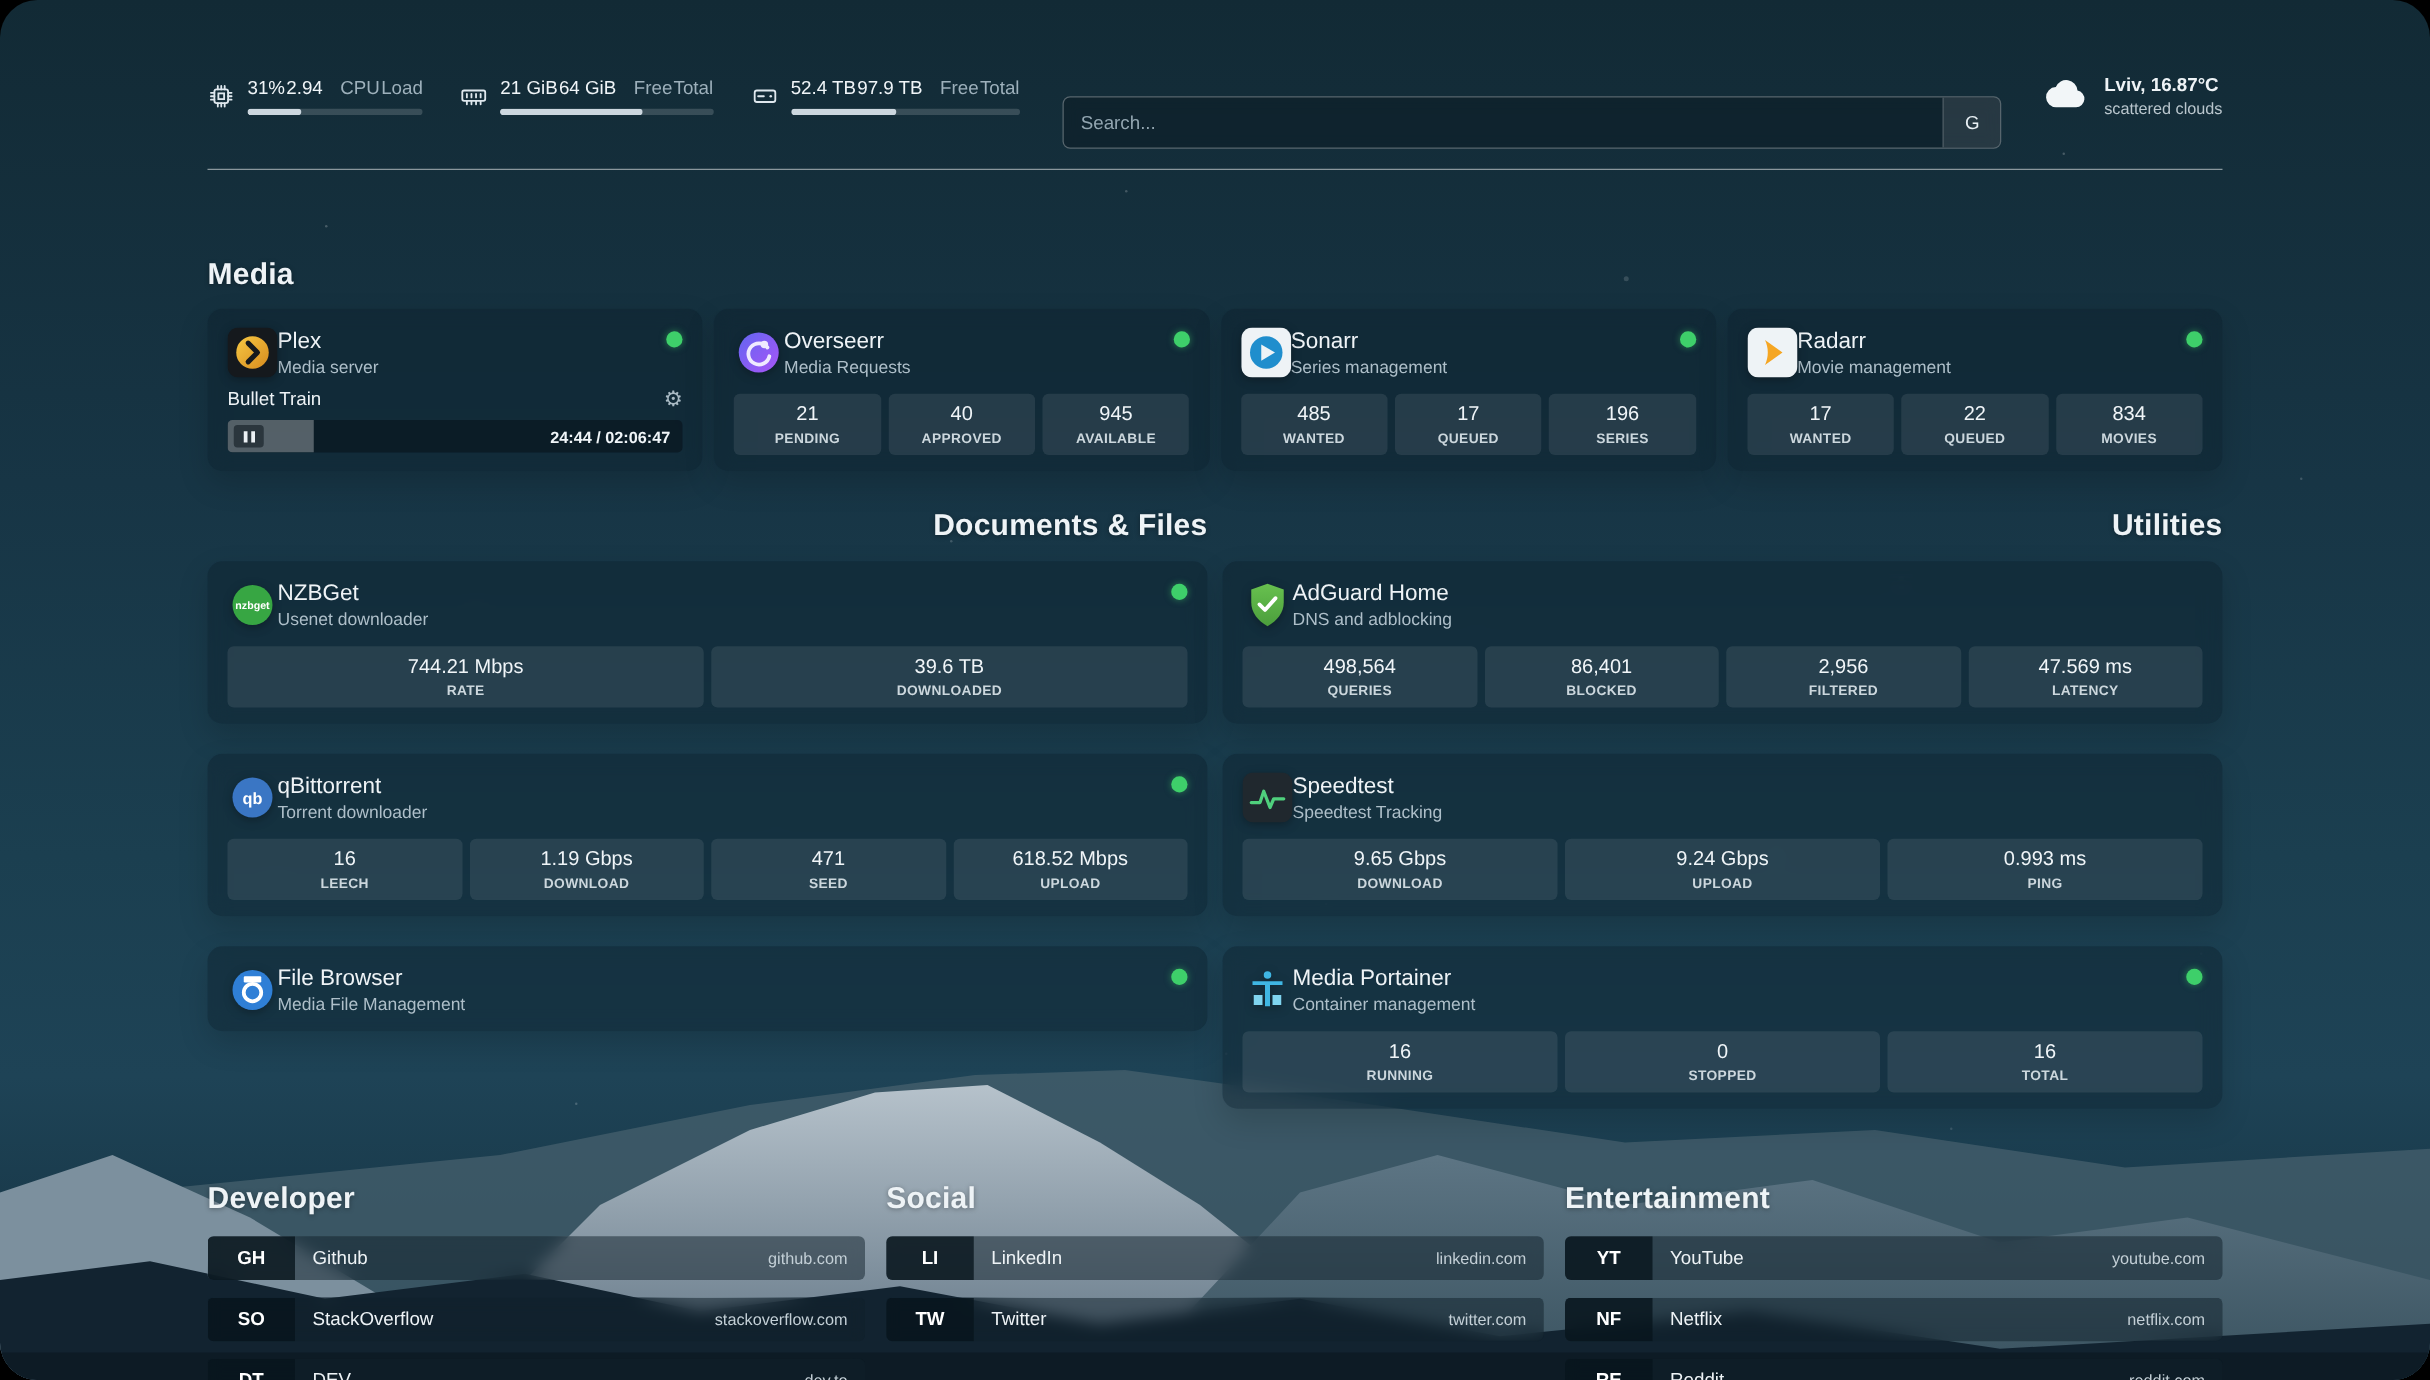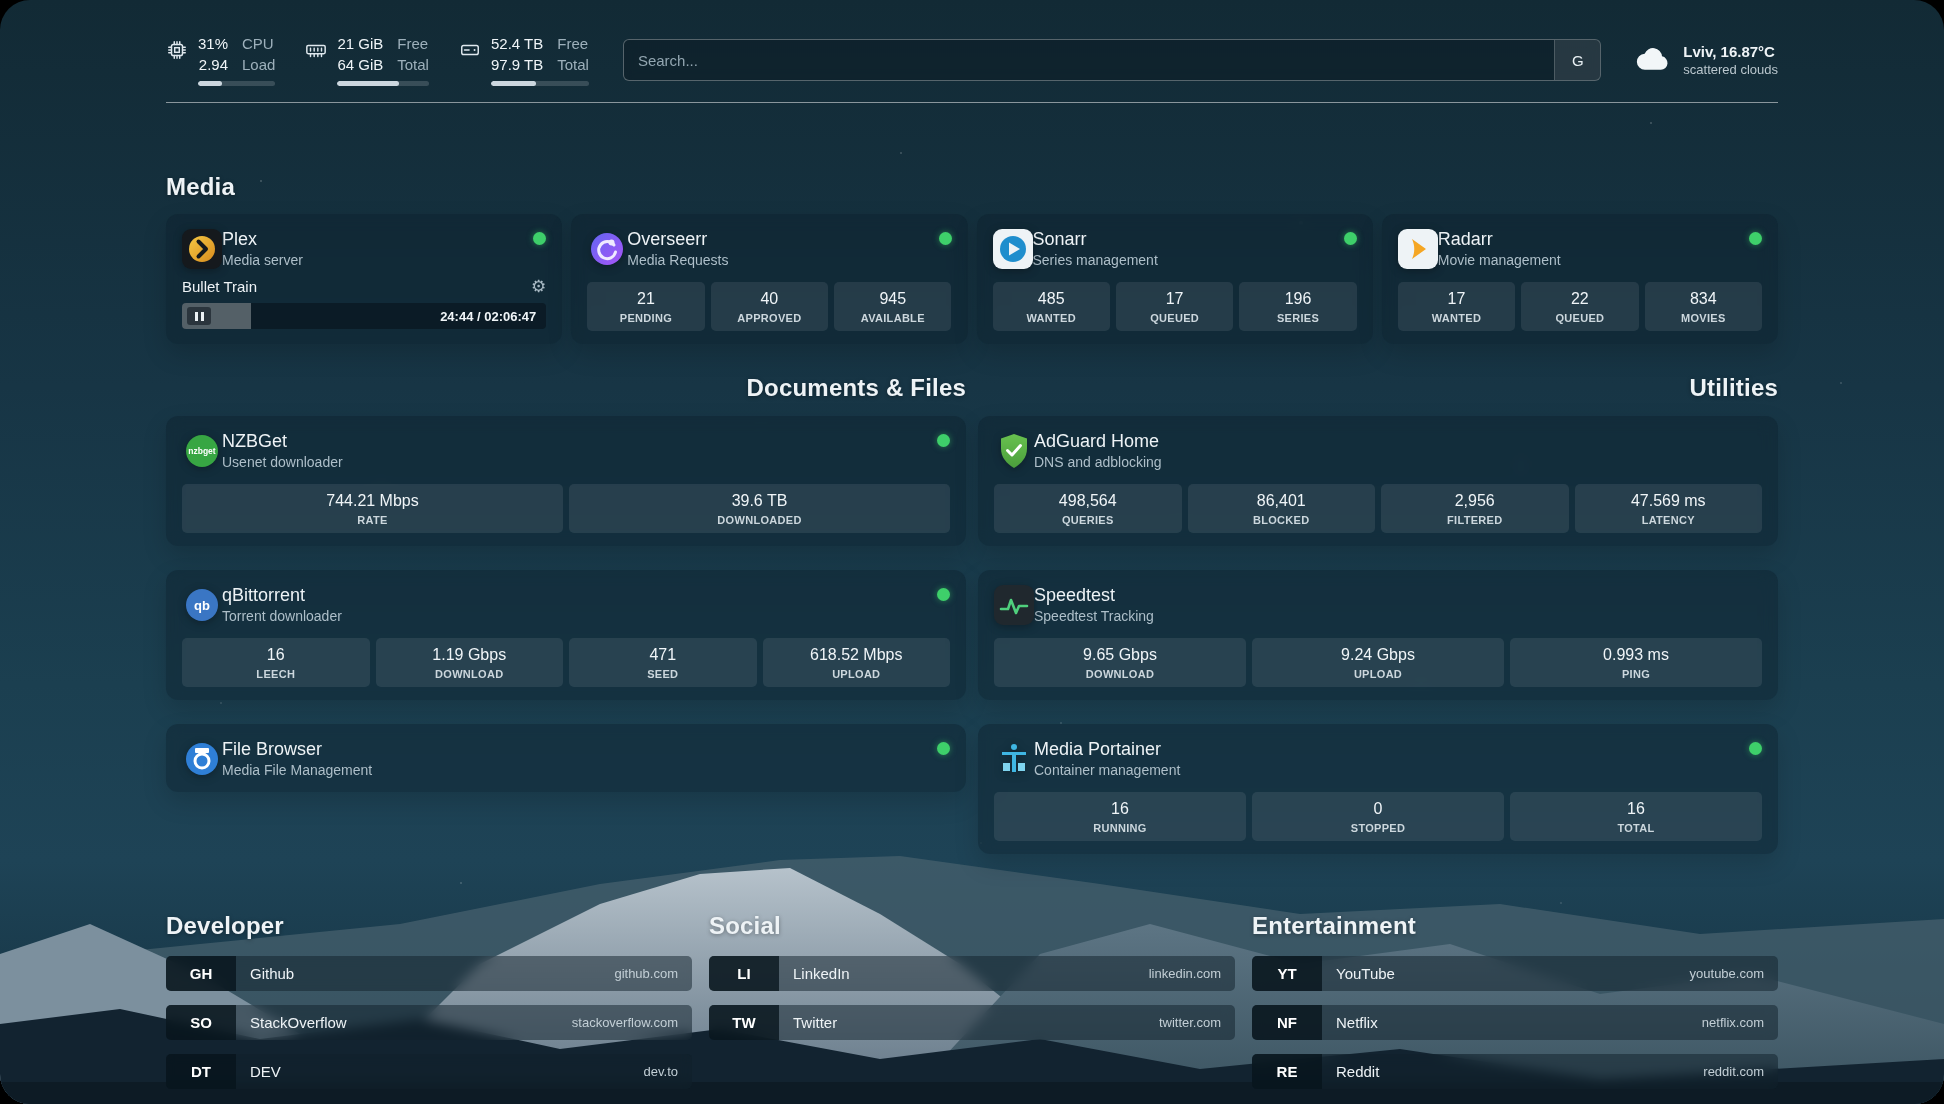--- a/index.html
+++ b/index.html
@@ -30,28 +30,28 @@
       980px 842px 0 0 rgba(255,255,255,.16), 1560px 902px 0 0 rgba(255,255,255,.14);
   }
   
   .content { position:relative; width:1612px; margin:0 auto; }
   
   .topbar { display:flex; align-items:center; gap:34px; padding-top:34px; }
   .resources { display:flex; gap:30px; }
   .resource { display:flex; gap:10px; align-items:flex-start; }
   .res-icon { margin-top:5px; line-height:0; }
   .res-grid { display:flex; gap:14px; }
-  .res-col { display:flex; flex-direction:column; gap:1px; font-size:15px; line-height:20px; white-space:nowrap; }
+  .res-col { display:flex; flex-direction:row; gap:1px; font-size:15px; line-height:20px; white-space:nowrap; }
   .res-col.values { align-items:flex-end; color:#f0f5f8; }
   .res-col.labels { color:#9db0bb; }
   .res-bar { margin-top:6px; height:5px; border-radius:3px; background:rgba(255,255,255,.16); overflow:hidden; }
   .res-fill { height:100%; background:#ccd7df; border-radius:3px; }
   .search-box {
     flex:1; display:flex; height:42px; border:1px solid rgba(255,255,255,.30);
-    background:rgba(10,25,34,.45); border-radius:6px; overflow:hidden; backdrop-filter:blur(6px);
+    background:rgba(10,25,34,.45); border-radius:6px; overflow:hidden; backdrop-filter:blur(6px);margin-top:43px;
   }
   .search-box input { flex:1; background:transparent; border:none; outline:none; color:#e9f0f4; font-size:15px; padding:0 14px; font-family:inherit; }
   .search-box input::placeholder { color:#93a6b1; }
   .search-provider { width:46px; background:rgba(255,255,255,.10); border:none; border-left:1px solid rgba(255,255,255,.18); color:#e9f0f4; font-size:15px; cursor:pointer; font-family:inherit; }
   .weather { display:flex; align-items:center; gap:12px; }
   .weather-line1 { font-size:15px; font-weight:700; }
   .weather-line2 { font-size:13px; color:#b9c6cd; margin-top:2px; }
   .divider { margin-top:16px; border:none; border-top:1px solid rgba(255,255,255,.5); }
   
   h2.sec { font-size:24px; font-weight:700; letter-spacing:.2px; text-shadow:0 1px 4px rgba(0,0,0,.35); }

